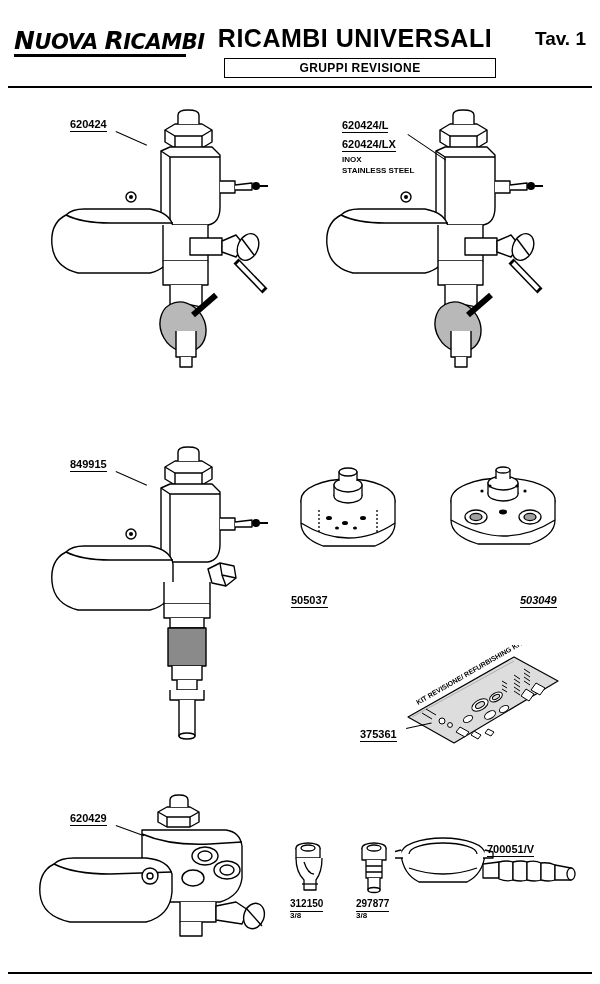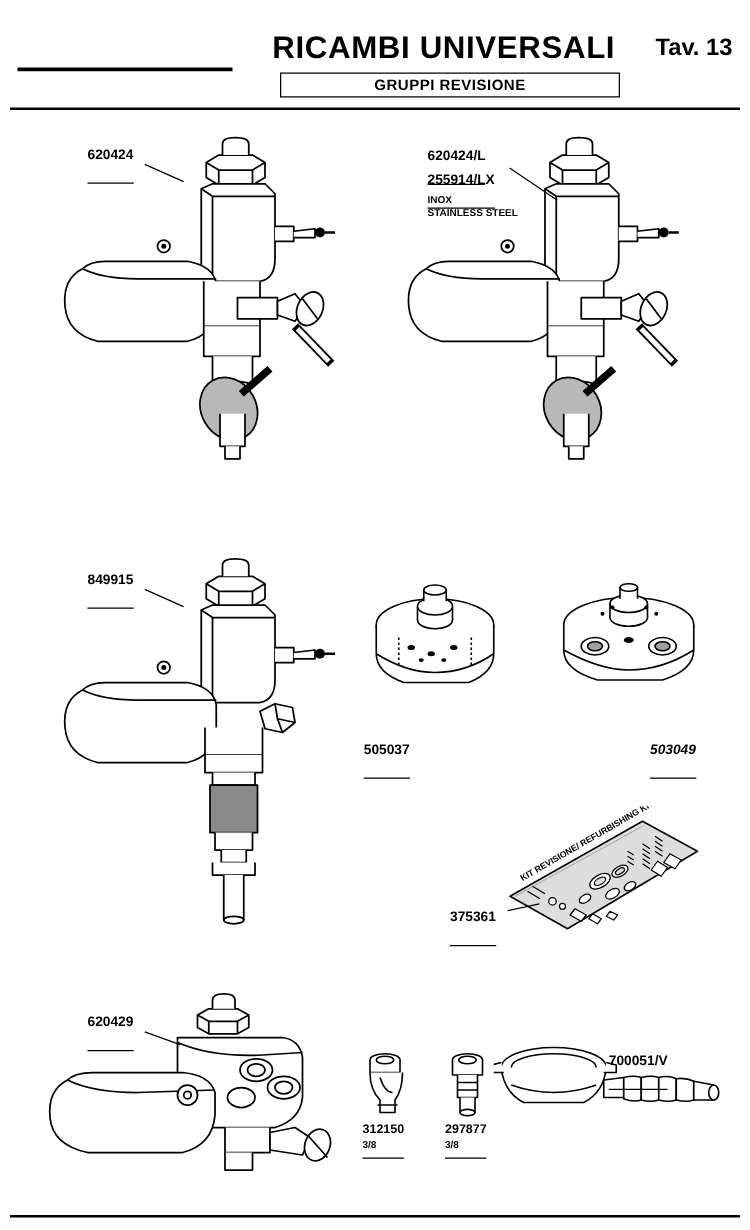--- a/index.html
+++ b/index.html
@@ -103,21 +103,21 @@
 
   
   .lbl {
     position: absolute;
     font-family: "Liberation Sans", sans-serif;
     font-weight: bold;
     font-size: 11px;
     white-space: nowrap;
     line-height: 12px;
   }
-  .lbl.u { border-bottom: 1.5px solid #000; padding-bottom: 16px; }
+  .lbl.u { border-bottom: 1.5px solid #000; padding-bottom: 1px; }
   .lbl.small { font-size: 10px; }
   .sizetag {
     position: absolute;
     font-size: 8px;
     font-weight: bold;
   }
 
   .leader {
     position: absolute;
     background: #000;
@@ -127,23 +127,26 @@
 
   svg { display: block; }
   .fig { position: absolute; }
 </style>
 </head>
 <body>
 
 <div class="page">
 
   <div class="header">
+    <div class="brand">
+      <span class="big">N</span><span>UOVA </span><span class="big">R</span><span>ICAMBI</span>
+    </div>
     <div class="brand-underline"></div>
     <div class="doc-title">RICAMBI UNIVERSALI</div>
-    <div class="tav">Tav. 13</div>
+    <div class="tav">Tav. 1</div>
     <div class="subtitle-box">
       <span>GRUPPI REVISIONE</span>
     </div>
   </div>
   <div class="header-rule"></div>
   <div class="footer-rule"></div>
 
   <div class="fig" style="left:30px; top:95px;">
     <svg width="260" height="300" viewBox="0 0 260 300" fill="none" stroke="#000" stroke-width="1.4" stroke-linejoin="round">
 
@@ -240,21 +243,21 @@
         <path d="M206 166 L235 196" stroke-width="7" stroke="#000" fill="none"></path>
         <path d="M208 168 L233 194" stroke-width="4" stroke="#fff" fill="none"></path>
         <ellipse cx="153" cy="232" rx="22" ry="26" fill="#b8b8b8" transform="rotate(-30 153 232)"></ellipse>
         <path d="M186 200 L163 220" stroke-width="6" stroke="#000"></path>
       </g>
       <path d="M146 236 L146 262 L166 262 L166 236" fill="#fff"></path>
       <path d="M150 262 L150 272 L162 272 L162 262" fill="#fff"></path>
     </svg>
   </div>
   <div class="lbl u" style="left:342px; top:119px;">620424/L</div>
-  <div class="lbl u" style="left:342px; top:138px;">255914/LX</div>
+  <div class="lbl u" style="left:342px; top:138px;">620424/LX</div>
   <div class="lbl" style="left:342px; top:154px; font-size:8px;">INOX</div>
   <div class="lbl" style="left:342px; top:165px; font-size:8px;">STAINLESS STEEL</div>
   <div class="leader" style="left:408px; top:134px; width:46px; transform:rotate(34deg);"></div>
 
   <div class="fig" style="left:30px; top:432px;">
     <svg width="260" height="360" viewBox="0 0 260 360" fill="none" stroke="#000" stroke-width="1.4" stroke-linejoin="round">
       <g>
         <path d="M135 35 L145 29 L172 29 L182 35 L182 47 L172 53 L145 53 L135 47 Z" fill="#fff"></path>
         <path d="M135 35 L145 41 L172 41 L182 35" fill="none"></path>
         <path d="M145 41 L145 53 M172 41 L172 53" fill="none"></path>

